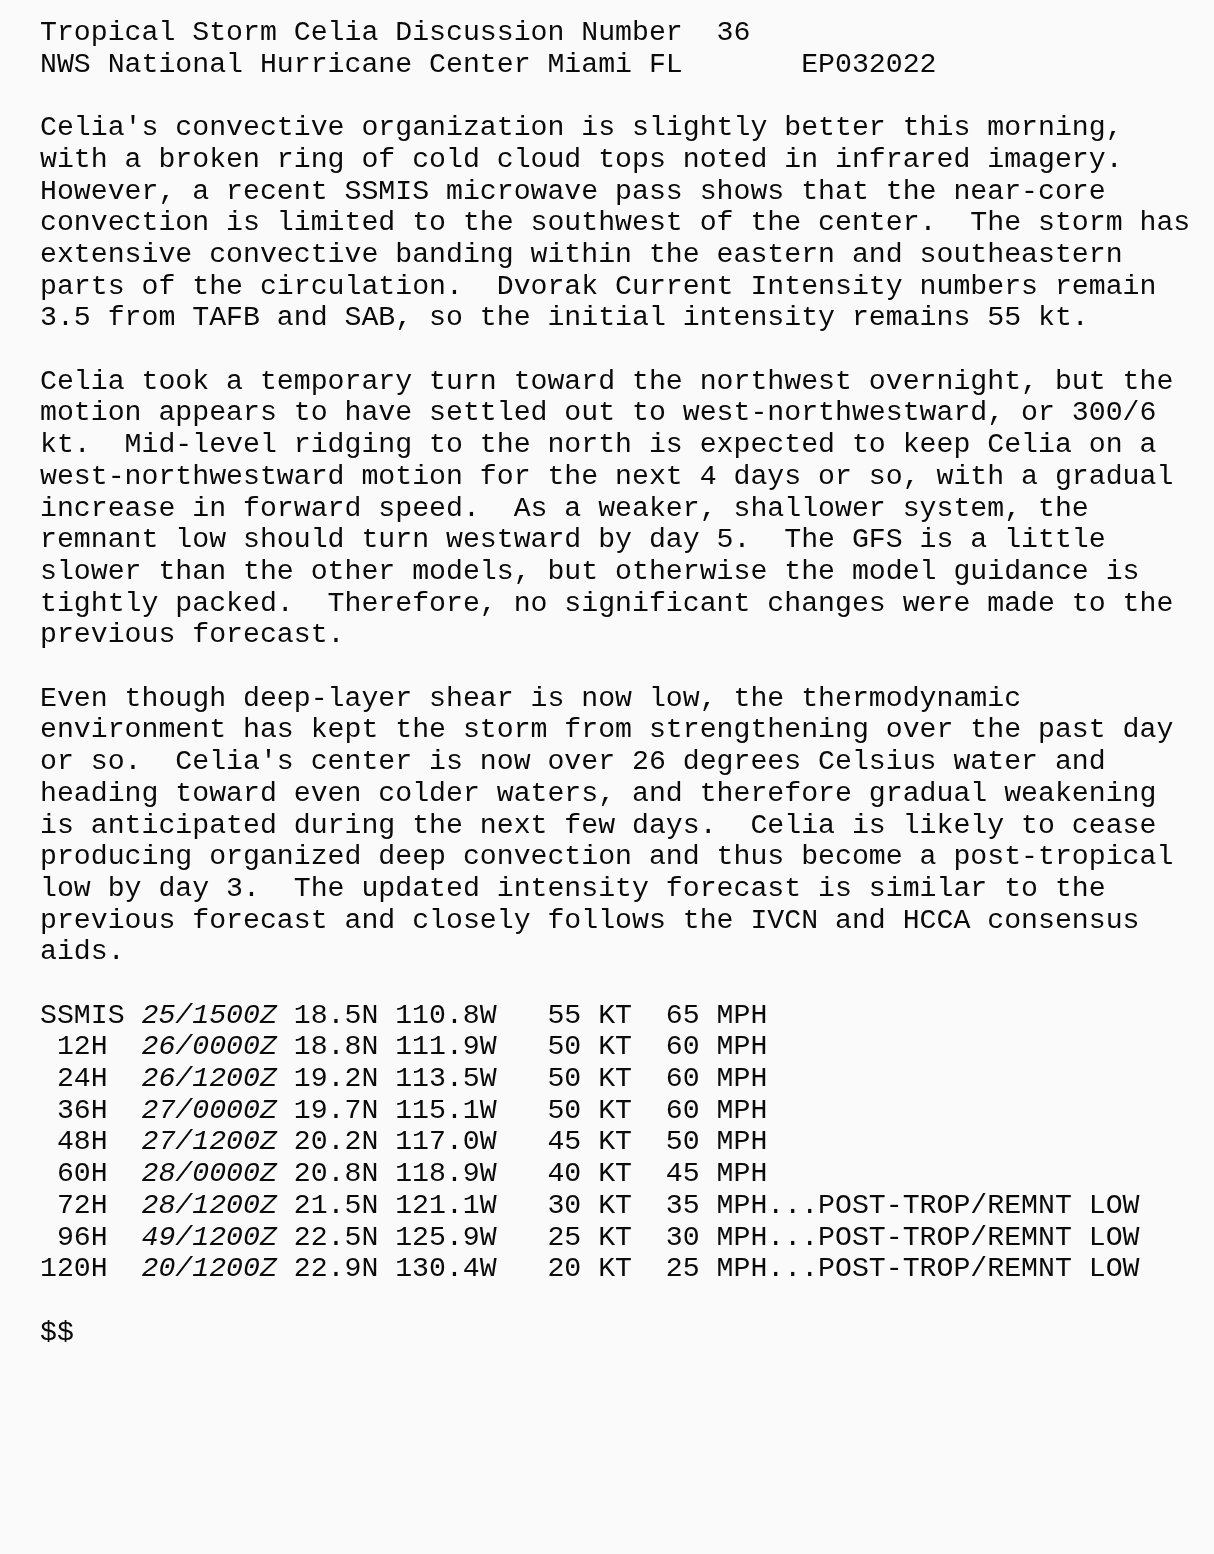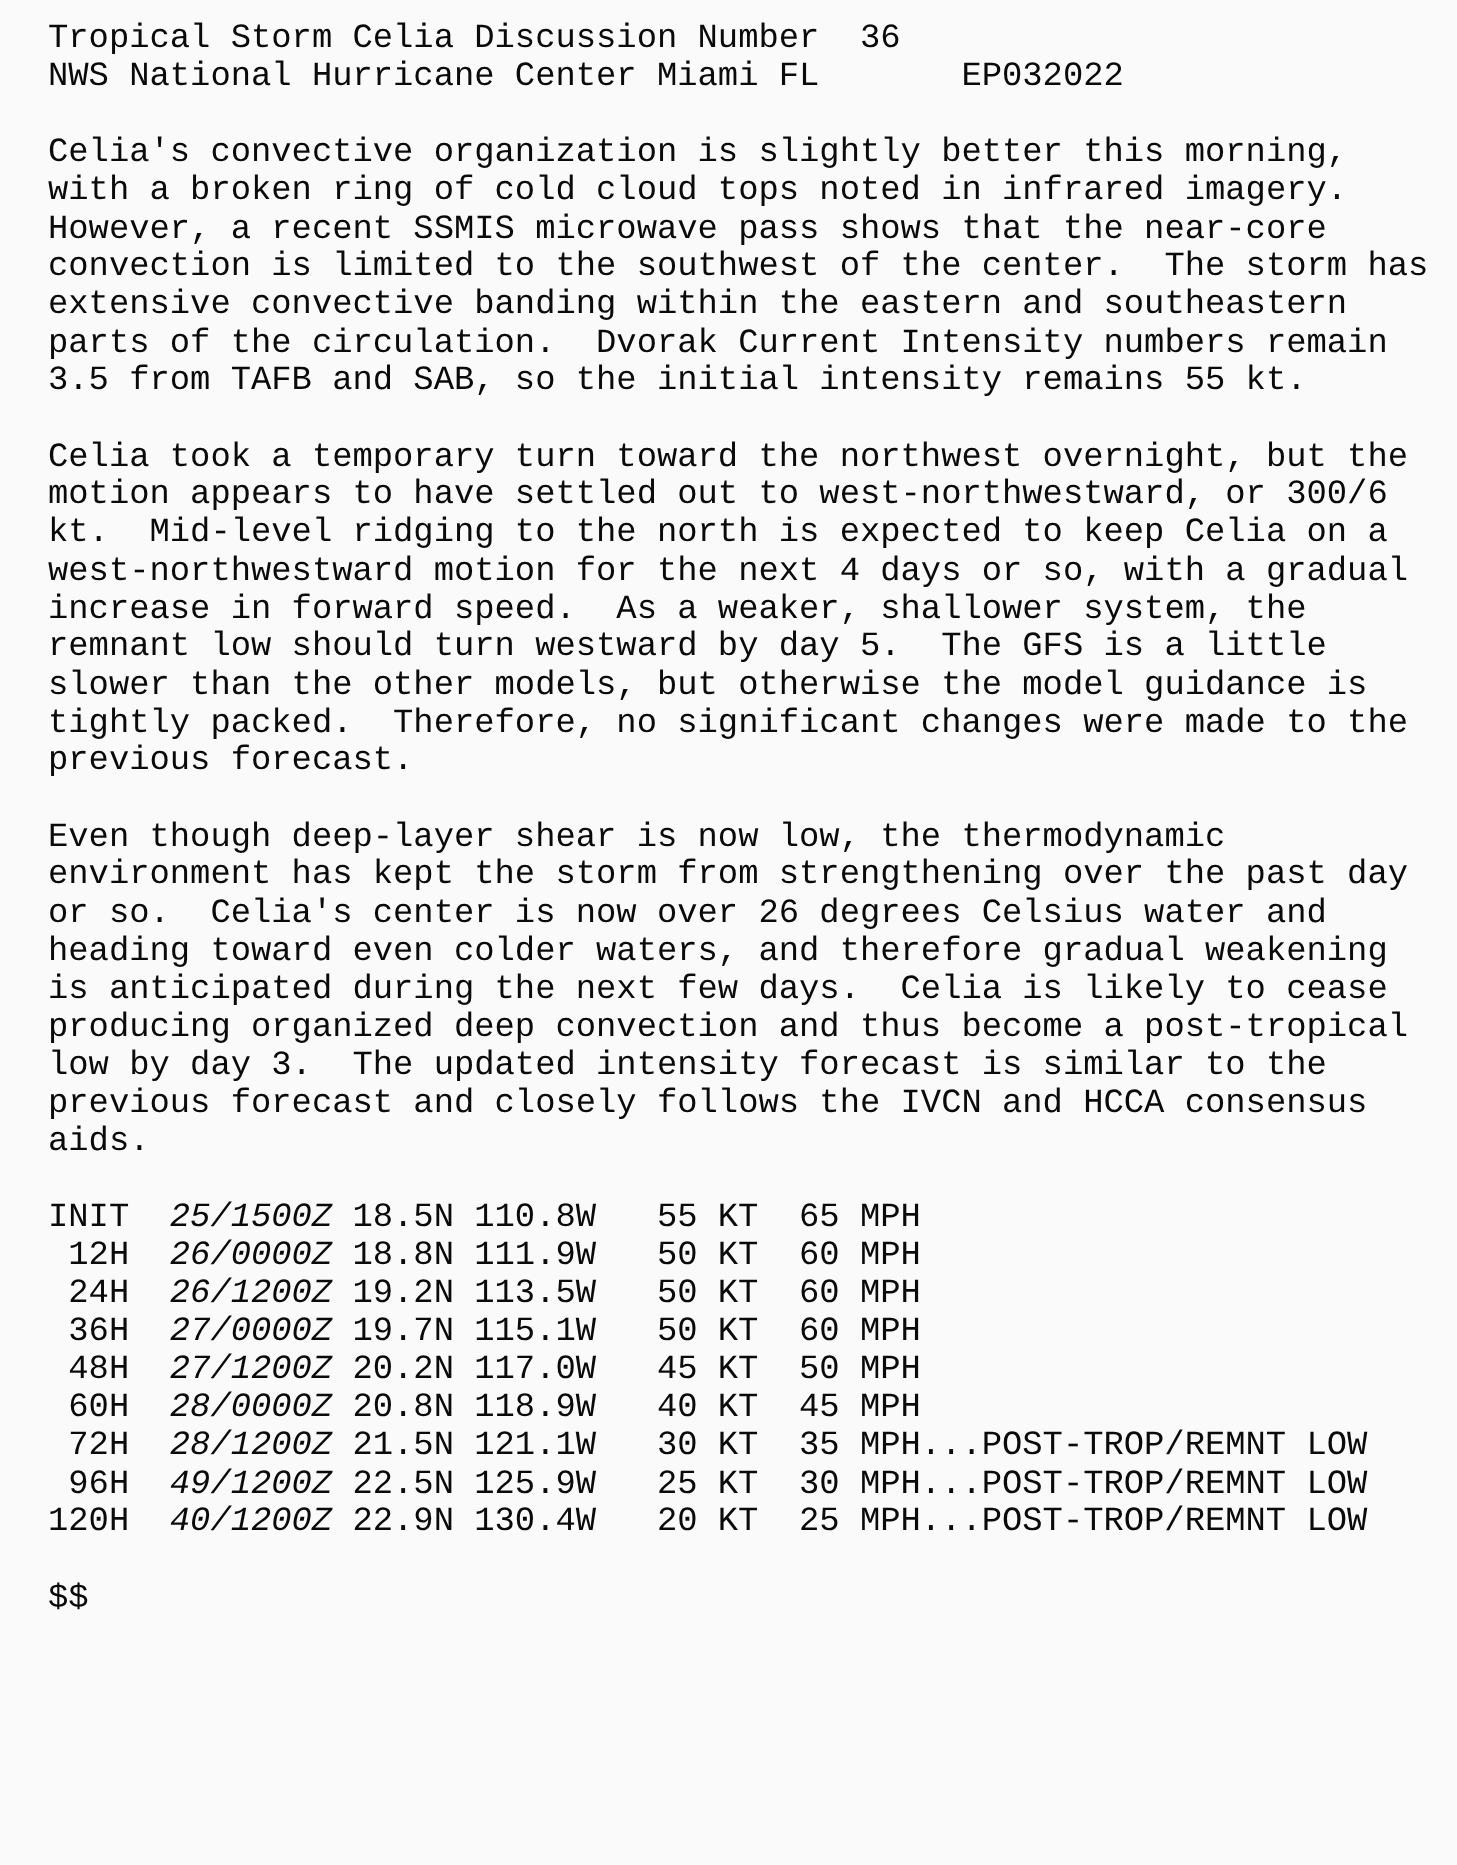--- a/index.html
+++ b/index.html
@@ -100,21 +100,21 @@
 heading toward even colder waters, and therefore gradual weakening
 is anticipated during the next few days.  Celia is likely to cease
 producing organized deep convection and thus become a post-tropical
 low by day 3.  The updated intensity forecast is similar to the
 previous forecast and closely follows the IVCN and HCCA consensus
 aids.</div>
 
 
   <div class="ftable">
     <div class="frow">
-        <span class="c-hour">INIT</span>
+        <span class="c-hour">SSMIS</span>
         <span class="c-valid">25/1500Z</span>
         <span class="c-lat">18.5N</span>
         <span class="c-lon">110.8W</span>
         <span class="c-kt">55</span>
         <span class="c-ktunit">KT</span>
         <span class="c-mph">65</span>
         <span class="c-mphunit">MPH</span>
         <span class="c-status"></span>
       </div>
     <div class="frow">
@@ -188,21 +188,21 @@
         <span class="c-lat">22.5N</span>
         <span class="c-lon">125.9W</span>
         <span class="c-kt">25</span>
         <span class="c-ktunit">KT</span>
         <span class="c-mph">30</span>
         <span class="c-mphunit">MPH</span>
         <span class="c-status">...POST-TROP/REMNT LOW</span>
       </div>
     <div class="frow">
         <span class="c-hour">120H</span>
-        <span class="c-valid">40/1200Z</span>
+        <span class="c-valid">20/1200Z</span>
         <span class="c-lat">22.9N</span>
         <span class="c-lon">130.4W</span>
         <span class="c-kt">20</span>
         <span class="c-ktunit">KT</span>
         <span class="c-mph">25</span>
         <span class="c-mphunit">MPH</span>
         <span class="c-status">...POST-TROP/REMNT LOW</span>
       </div>
   </div>
 

